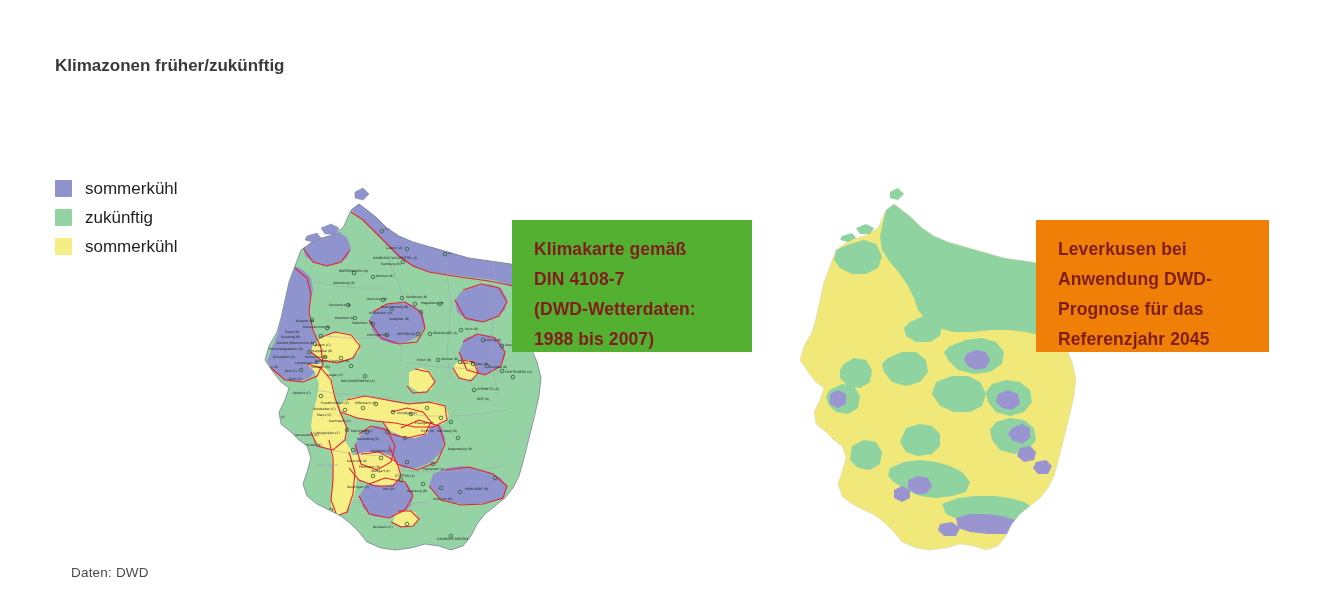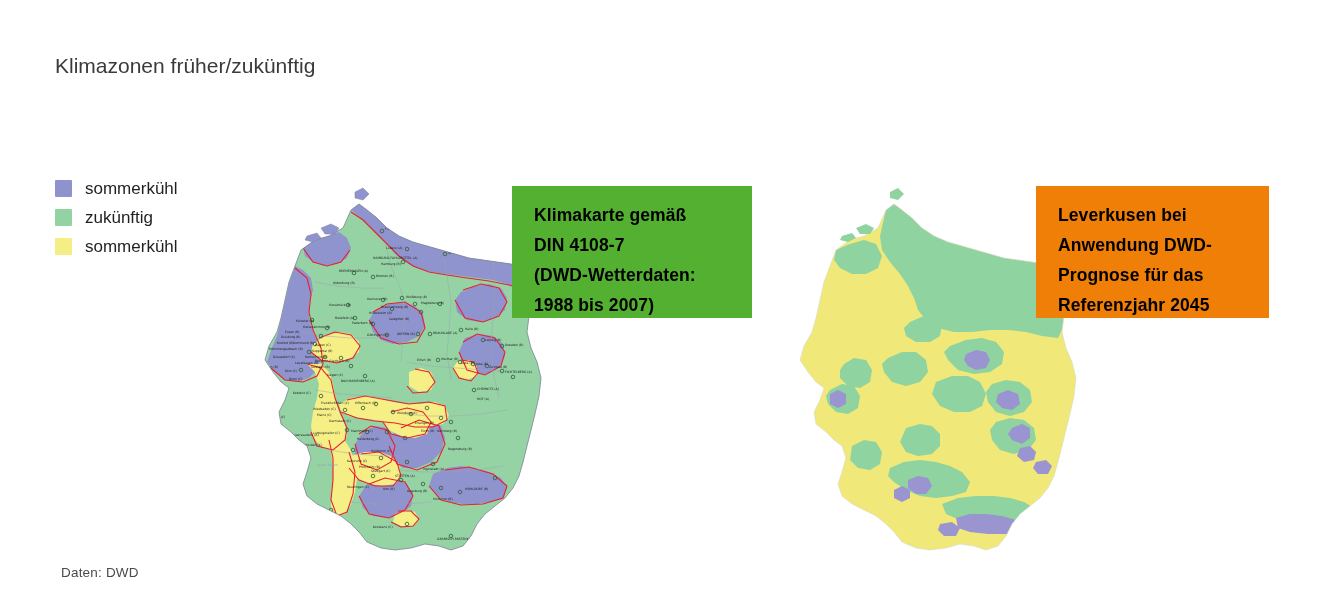--- a/index.html
+++ b/index.html
@@ -28,22 +28,22 @@
   #page-title {
     font-size: 28px;
     font-weight: 400;
     letter-spacing: 0.6px;
     line-height: 34px;
     color: #231f20;
     margin: 0;
     white-space: nowrap;
   }
   #page-subtitle {
-    font-size: 21px;
-    font-weight: 400;
+    font-size: 17px;
+    font-weight: 700;
     line-height: 24px;
     color: #3a3a3a;
     margin: 4px 0 0 0;
     white-space: nowrap;
   }
 
   
   #legend {
     position: absolute;
     left: 55px;
@@ -65,21 +65,21 @@
   .legend-label {
     font-size: 17px;
     line-height: 20px;
     color: #231f20;
     white-space: nowrap;
   }
 
   
   #footer-note {
     position: absolute;
-    left: 61px;
+    left: 71px;
     top: 565px;
     font-size: 13.5px;
     color: #4a4a4a;
     letter-spacing: 0.2px;
   }
 
   
   .map-frame {
     position: absolute;
     overflow: hidden;
@@ -99,26 +99,27 @@
   .map-svg {
     display: block;
     width: 100%;
     height: 100%;
   }
 
   
   .callout {
     position: absolute;
     box-sizing: border-box;
-    color: #000000;
+    color: #7f1d1d;
     font-size: 17.5px;
     font-weight: bold;
     line-height: 30px;
     letter-spacing: 0.1px;
     padding: 14px 18px 14px 22px;
+    margin-top: 34px;
   }
   #callout-historic {
     left: 512px;
     top: 186px;
     width: 240px;
     height: 132px;
     background: #54b031;
   }
   #callout-forecast {
     left: 1036px;

